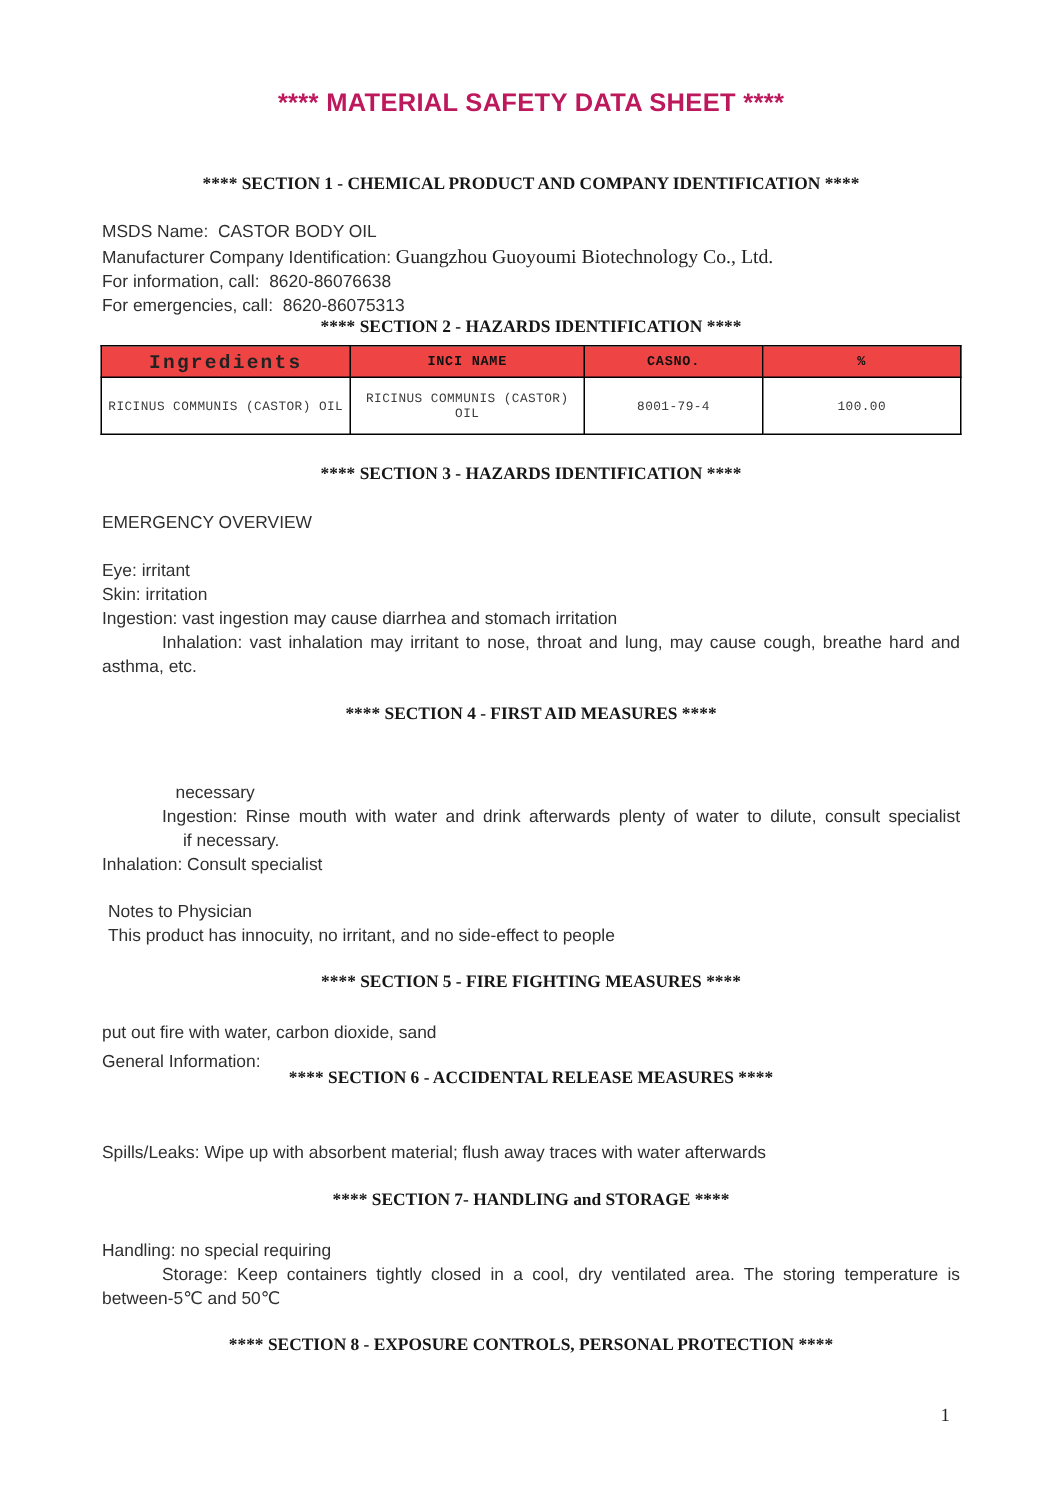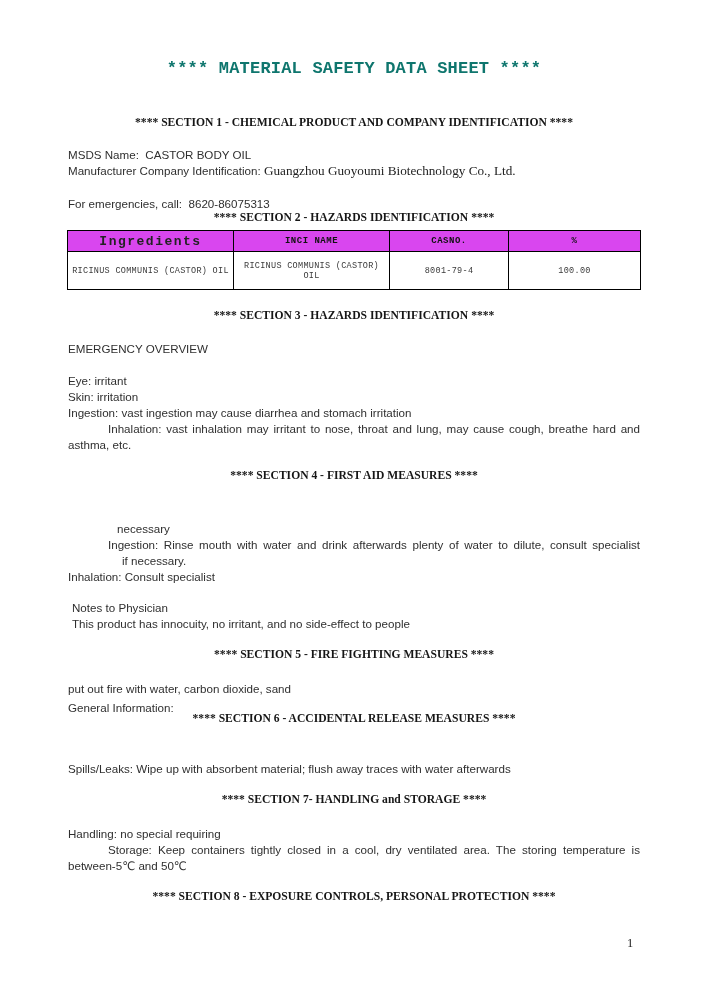--- a/index.html
+++ b/index.html
@@ -2,23 +2,22 @@
 <html><head>
 <meta charset="utf-8">
 <style>
   html,body { margin:0; padding:0; background:#ffffff; }
   .page {
     position:relative; width:707px; height:999px; background:#ffffff;
     font-family:"Liberation Sans","DejaVu Sans",sans-serif; overflow:hidden;
   }
   .abs { position:absolute; left:68px; right:67px; }
   .title {
-    text-align:center; font-weight:bold; font-size:17px; color:#0f766e;
+    text-align:center; font-weight:bold; font-size:17px; color:#be185d;
     letter-spacing:0.2px;
-    font-family:Liberation Mono, monospace;
   }
   .sec-head {
     text-align:center; font-weight:bold; font-size:11.6px; color:#161616;
     white-space:pre;
     font-family:Liberation Serif, serif;
   }
   .line {
     font-size:11.6px; line-height:15px; color:#2f2f2f; white-space:pre-wrap;
   }
   .just { text-align:justify; text-align-last:justify;margin-left:40px; }
@@ -26,21 +25,21 @@
   .ind54 { padding-left:54px; }
   .pad4  { padding-left:4px; }
   .serif {
     font-family:"Liberation Serif","DejaVu Serif",serif; font-size:13.2px; color:#222;
   }
   .msds-table {
     position:absolute; left:67px; top:230px; width:573px;
     border-collapse:collapse; table-layout:fixed;
   }
   .msds-table th, .msds-table td { border:1px solid #000; padding:0; }
-  .msds-table thead th { background:#d946ef; height:20px; vertical-align:middle; }
+  .msds-table thead th { background:#ef4444; height:20px; vertical-align:middle; }
   th.ing {
     font-family:"Liberation Mono","DejaVu Sans Mono",monospace;
     font-size:13px; font-weight:600; letter-spacing:1.5px; color:#222; text-align:center;
   }
   th.small {
     font-family:"Liberation Mono","DejaVu Sans Mono",monospace;
     font-size:9px; font-weight:700; letter-spacing:0.5px; color:#111; text-align:center;
   }
   .msds-table tbody td {
     height:37px; text-align:center; vertical-align:middle;
@@ -55,20 +54,21 @@
 </head>
 <body>
 
 <div class="page">
 
   <div class="abs title" style="top:59px">**** MATERIAL SAFETY DATA SHEET ****</div>
 
   <div class="abs sec-head" style="top:116px">**** SECTION 1 - CHEMICAL PRODUCT AND COMPANY IDENTIFICATION ****</div>
   <div class="abs line" style="top:147px">MSDS Name:  CASTOR BODY OIL</div>
   <div class="abs line" style="top:163px"><span>Manufacturer Company Identification: </span><span class="serif">Guangzhou Guoyoumi Biotechnology Co., Ltd.</span></div>
+  <div class="abs line" style="top:180px">For information, call:  8620-86076638</div>
   <div class="abs line" style="top:196px">For emergencies, call:  8620-86075313</div>
 
   <div class="abs sec-head" style="top:211px">**** SECTION 2 - HAZARDS IDENTIFICATION ****</div>
 
   <table class="msds-table">
     <colgroup>
       <col style="width:166px">
         <col style="width:156px">
         <col style="width:119px">
         <col style="width:132px">

